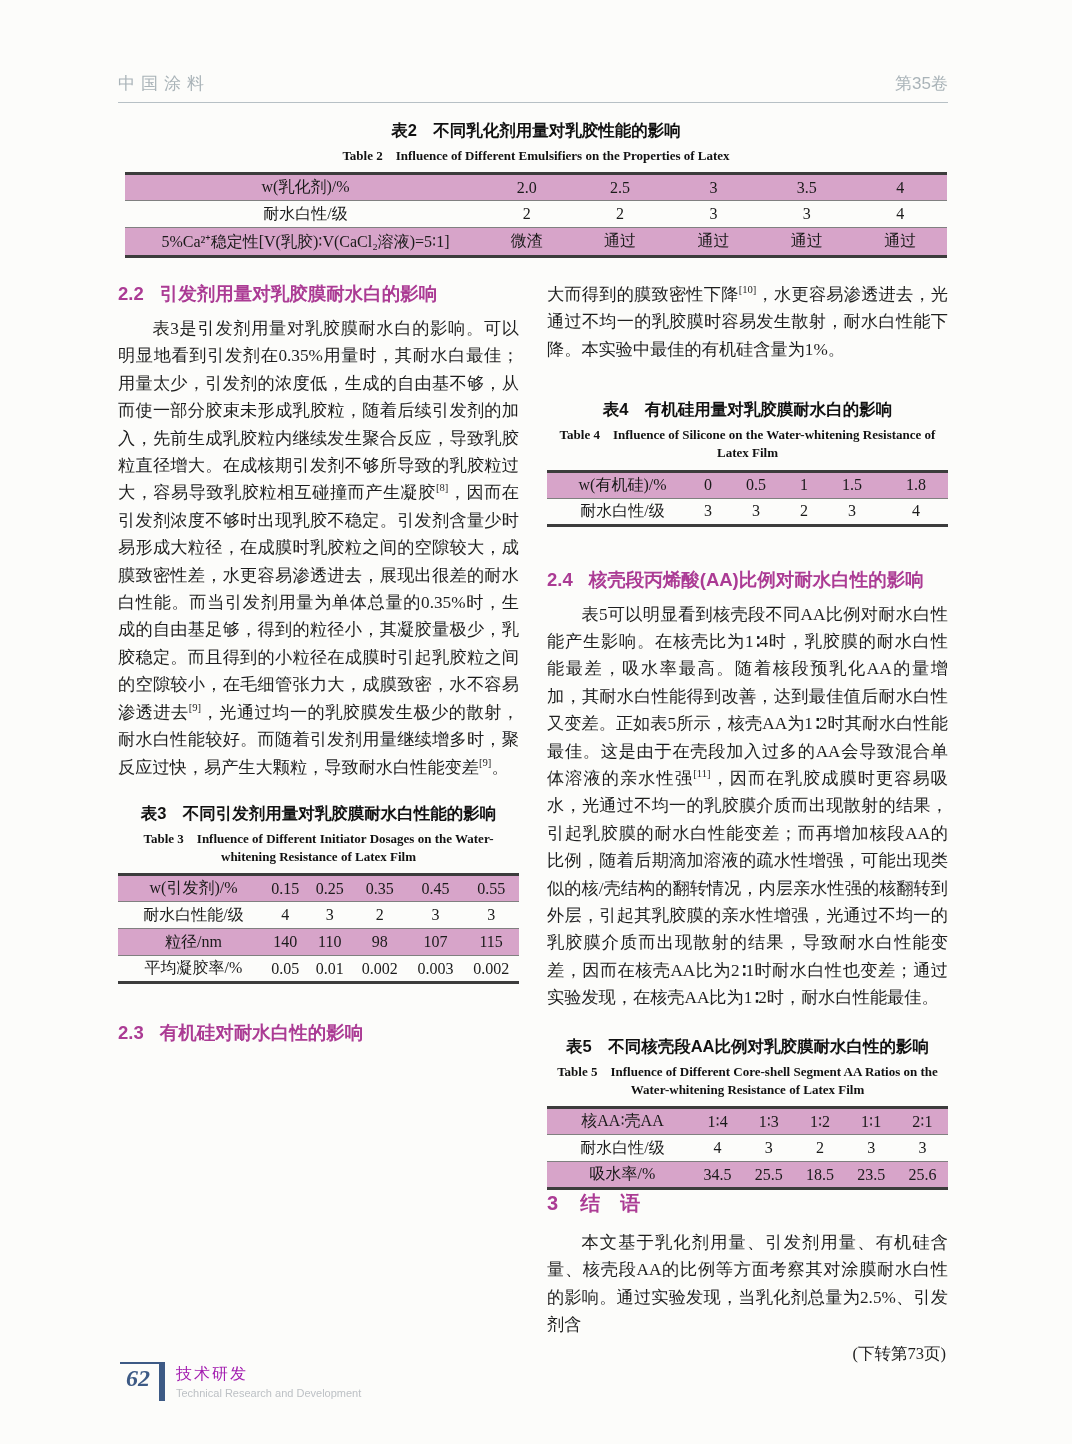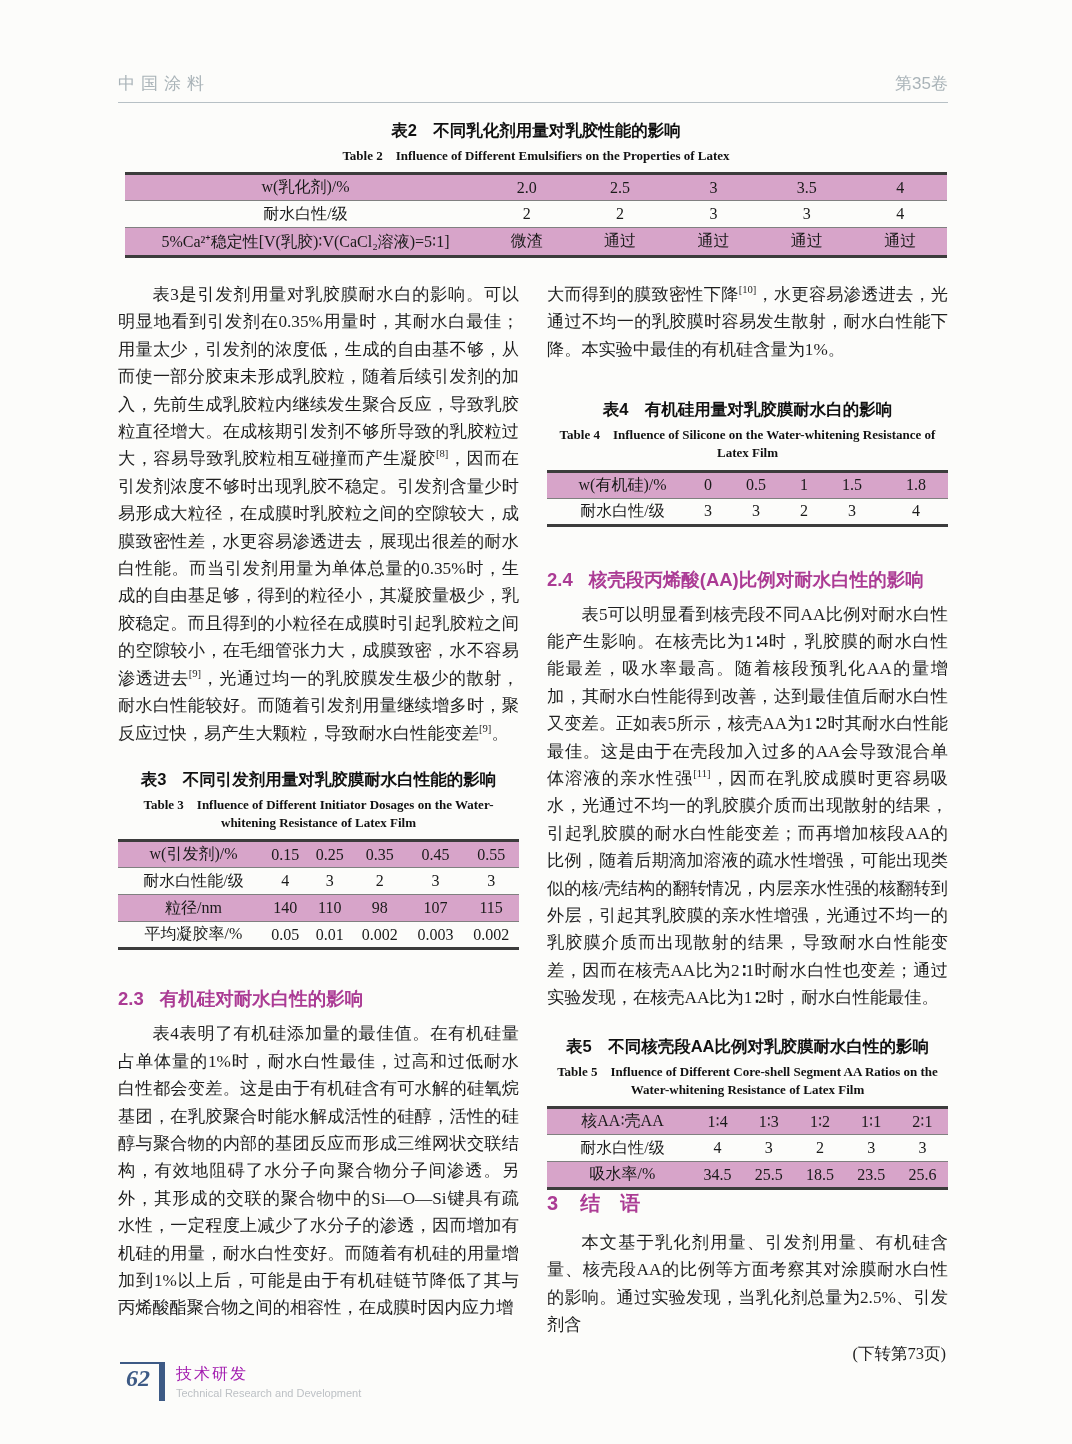--- a/index.html
+++ b/index.html
@@ -99,20 +99,23 @@
         <td>通过</td>
         <td>通过</td>
       </tr>
     </tbody>
       </table>
   </div>
 
   <div class="cols">
 
     <div class="col">
+      <div class="sec-h">
+        <span class="num">2.2</span><span>引发剂用量对乳胶膜耐水白的影响</span>
+      </div>
       <p class="para indent refs">表3是引发剂用量对乳胶膜耐水白的影响。可以明显地看到引发剂在0.35%用量时，其耐水白最佳；用量太少，引发剂的浓度低，生成的自由基不够，从而使一部分胶束未形成乳胶粒，随着后续引发剂的加入，先前生成乳胶粒内继续发生聚合反应，导致乳胶粒直径增大。在成核期引发剂不够所导致的乳胶粒过大，容易导致乳胶粒相互碰撞而产生凝胶<sup>[8]</sup>，因而在引发剂浓度不够时出现乳胶不稳定。引发剂含量少时易形成大粒径，在成膜时乳胶粒之间的空隙较大，成膜致密性差，水更容易渗透进去，展现出很差的耐水白性能。而当引发剂用量为单体总量的0.35%时，生成的自由基足够，得到的粒径小，其凝胶量极少，乳胶稳定。而且得到的小粒径在成膜时引起乳胶粒之间的空隙较小，在毛细管张力大，成膜致密，水不容易渗透进去<sup>[9]</sup>，光通过均一的乳胶膜发生极少的散射，耐水白性能较好。而随着引发剂用量继续增多时，聚反应过快，易产生大颗粒，导致耐水白性能变差<sup>[9]</sup>。</p>
 
       <div class="tbl-block">
         <div class="cap-zh">表3　不同引发剂用量对乳胶膜耐水白性能的影响</div>
         <div class="cap-en">Table 3　Influence of Different Initiator Dosages on the Water-whitening Resistance of Latex Film</div>
         <table class="data-table in-tbl">
           <tbody>
               <tr class="pink">
             <td class="lbl">w(引发剂)/%</td>
             <td>0.15</td>
@@ -145,21 +148,20 @@
             <td>0.003</td>
             <td>0.002</td>
           </tr>
         </tbody>
           </table>
       </div>
 
       <div class="sec-h gap36">
         <span class="num">2.3</span><span>有机硅对耐水白性的影响</span>
       </div>
-      <p class="para indent refs">表4表明了有机硅添加量的最佳值。在有机硅量占单体量的1%时，耐水白性最佳，过高和过低耐水白性都会变差。这是由于有机硅含有可水解的硅氧烷基团，在乳胶聚合时能水解成活性的硅醇，活性的硅醇与聚合物的内部的基团反应而形成三维网状交联结构，有效地阻碍了水分子向聚合物分子间渗透。另外，其形成的交联的聚合物中的Si—O—Si键具有疏水性，一定程度上减少了水分子的渗透，因而增加有机硅的用量，耐水白性变好。而随着有机硅的用量增加到1%以上后，可能是由于有机硅链节降低了其与丙烯酸酯聚合物之间的相容性，在成膜时因内应力增</p>
     </div>
 
     <div class="col">
       <p class="para refs">大而得到的膜致密性下降<sup>[10]</sup>，水更容易渗透进去，光通过不均一的乳胶膜时容易发生散射，耐水白性能下降。本实验中最佳的有机硅含量为1%。</p>
 
       <div class="tbl-block gap36">
         <div class="cap-zh">表4　有机硅用量对乳胶膜耐水白的影响</div>
         <div class="cap-en">Table 4　Influence of Silicone on the Water-whitening Resistance of Latex Film</div>
         <table class="data-table in-tbl">
           <tbody>

